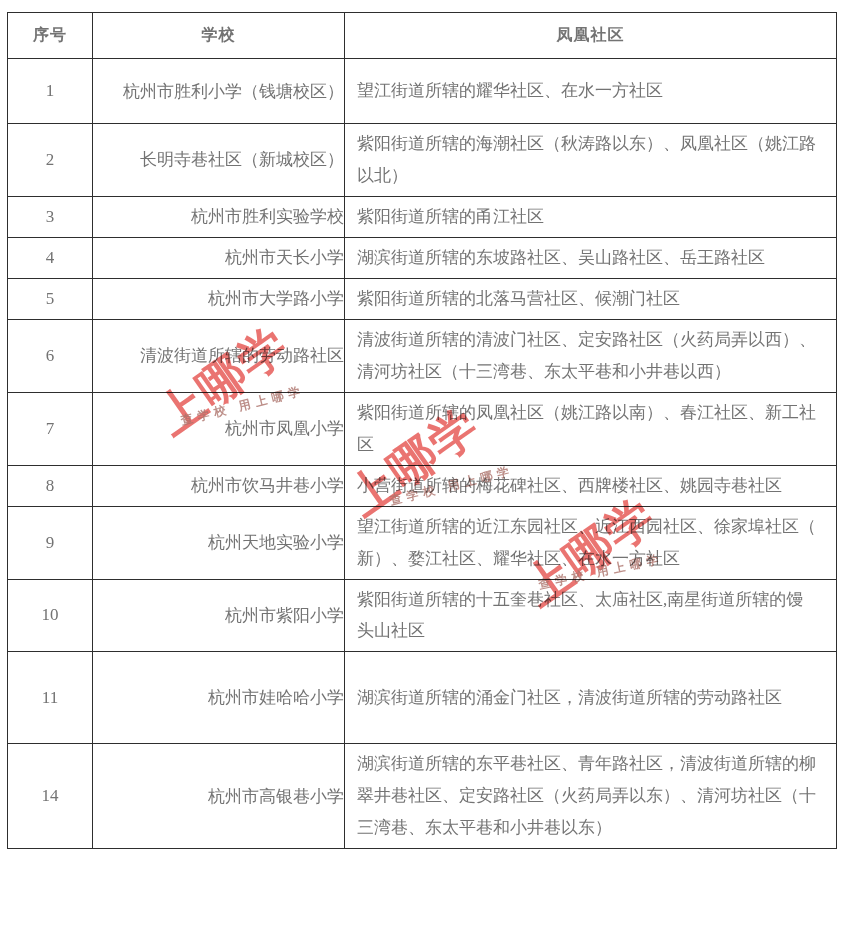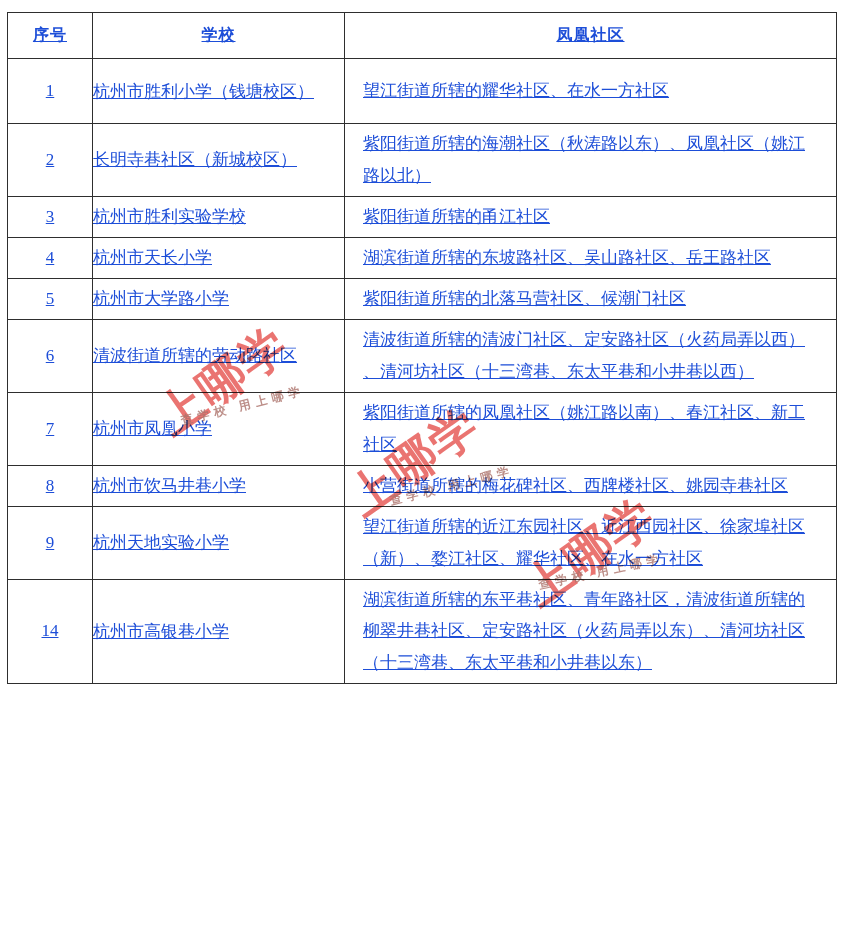--- a/index.html
+++ b/index.html
@@ -18,36 +18,35 @@
   table.school-table {
     position: absolute;
     left: 7px; top: 12px;
     width: 829px;
     border-collapse: collapse;
     table-layout: fixed;
     background: #ffffff;
   }
   table.school-table th, table.school-table td {
     border: 1.6px solid #2e2e2e;
-    color: #1d4ed8;
+    color: #737373;
     vertical-align: middle;
     font-size: 17px;
-    text-decoration: underline;
   }
   table.school-table th {
     font-weight: bold;
     text-align: center;
     font-size: 16px;
     letter-spacing: 1px;
   }
   td.cell-no { text-align: center; font-size: 16px; }
-  td.cell-school { text-align: left; }
+  td.cell-school { text-align: right; }
   td.cell-area {
     text-align: left;
-    padding: 4px 17px 4px 18px;
+    padding: 4px 17px 4px 12px;
     line-height: 1.88;
     word-break: break-all;
     line-break: anywhere;
   }
   .wm {
     position: absolute;
     left: 0; top: 0;
     width: 843px; height: 948px;
     pointer-events: none;
     mix-blend-mode: multiply;
@@ -127,20 +126,30 @@
         <tr style="height: 30px;">
           <td class="cell-no">8</td>
           <td class="cell-school">杭州市饮马井巷小学</td>
           <td class="cell-area">小营街道所辖的梅花碑社区、西牌楼社区、姚园寺巷社区</td>
         </tr>
         <tr style="height: 60px;">
           <td class="cell-no">9</td>
           <td class="cell-school">杭州天地实验小学</td>
           <td class="cell-area">望江街道所辖的近江东园社区、近江西园社区、徐家埠社区（新）、婺江社区、耀华社区、在水一方社区</td>
         </tr>
+        <tr style="height: 60px;">
+          <td class="cell-no">10</td>
+          <td class="cell-school">杭州市紫阳小学</td>
+          <td class="cell-area">紫阳街道所辖的十五奎巷社区、太庙社区,南星街道所辖的馒头山社区</td>
+        </tr>
+        <tr style="height: 92px;">
+          <td class="cell-no">11</td>
+          <td class="cell-school">杭州市娃哈哈小学</td>
+          <td class="cell-area">湖滨街道所辖的涌金门社区，清波街道所辖的劳动路社区</td>
+        </tr>
         <tr style="height: 91px;">
           <td class="cell-no">14</td>
           <td class="cell-school">杭州市高银巷小学</td>
           <td class="cell-area">湖滨街道所辖的东平巷社区、青年路社区，清波街道所辖的柳翠井巷社区、定安路社区（火药局弄以东）、清河坊社区（十三湾巷、东太平巷和小井巷以东）</td>
         </tr>
       </tbody>
   </table>
 
   <div class="wm">
       <span class="wm-big" style="color: rgba(226, 62, 58, 0.72); left: 223px; top: 381px; transform: translate(-50%, -50%) rotate(-35deg);">上哪学</span>

